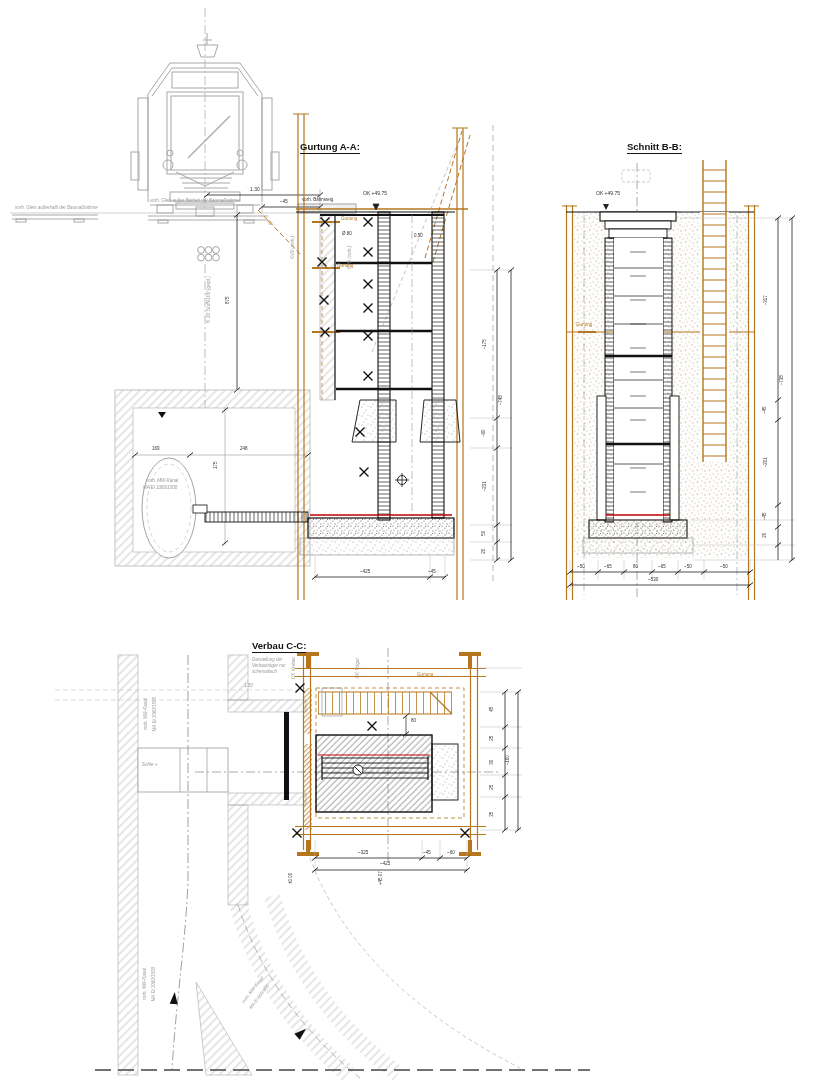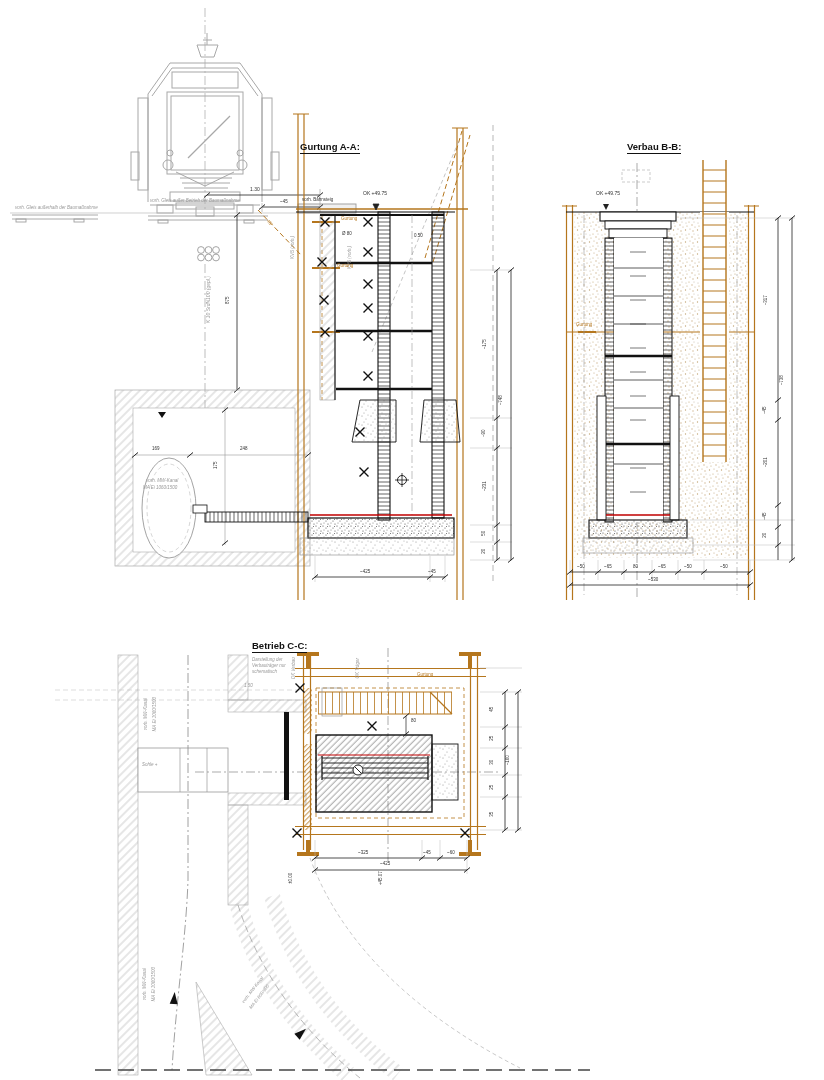--- a/index.html
+++ b/index.html
@@ -361,22 +361,22 @@
         <use href="#tk" x="422" y="858"></use>
         <use href="#tk" x="440" y="858"></use>
         <use href="#tk" x="467" y="858"></use>
     <path d="M315,870 H467"></path>
         <use href="#tk" x="315" y="870"></use>
         <use href="#tk" x="467" y="870"></use>
   </g>
 </svg>
 
 <span class="lb ttl" style="left:300px;top:142px">Gurtung A-A:</span>
-<span class="lb ttl" style="left:627px;top:142px">Verbau B-B:</span>
-<span class="lb ttl" style="left:252px;top:641px">Betrieb C-C:</span>
+<span class="lb ttl" style="left:627px;top:142px">Schnitt B-B:</span>
+<span class="lb ttl" style="left:252px;top:641px">Verbau C-C:</span>
 
 <span class="lb s4 gray" style="left:252px;top:658px">Darstellung der</span>
 <span class="lb s4 gray" style="left:252px;top:664px">Verbauträger nur</span>
 <span class="lb s4 gray" style="left:252px;top:670px">schematisch</span>
 
 <span class="lb s4 gray" style="left:15px;top:206px">vorh. Gleis außerhalb der Baumaßnahme</span>
 <span class="lb s4 gray" style="left:150px;top:199px">vorh. Gleis außer Betrieb der Baumaßnahme</span>
 <span class="lb s4" style="left:302px;top:198px">vorh. Bahnsteig</span>
 <span class="lb s5" style="left:363px;top:191px">OK +49.75</span>
 <span class="lb s5" style="left:596px;top:191px">OK +49.75</span>

